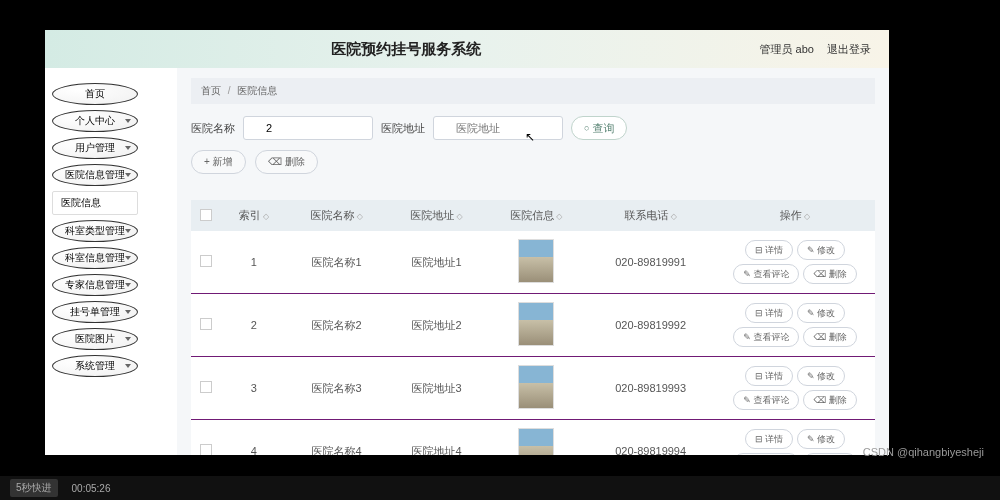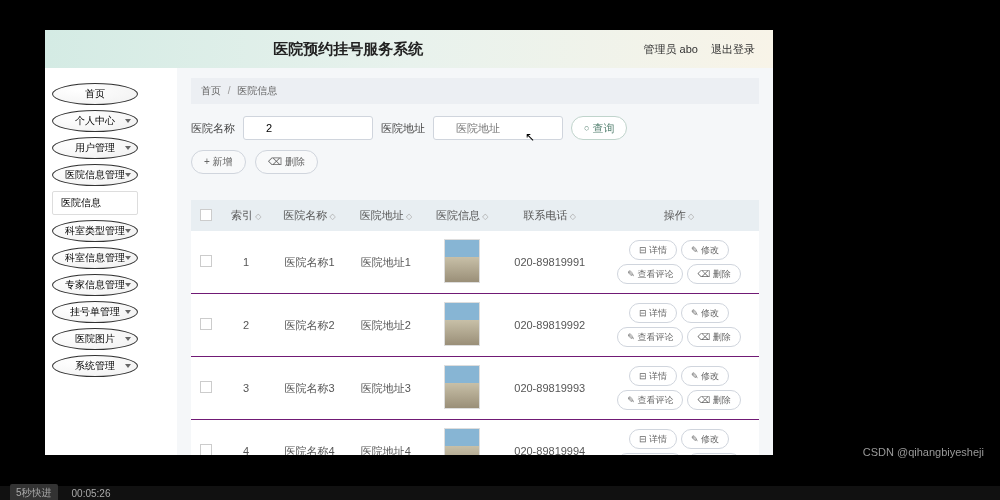--- a/index.html
+++ b/index.html
@@ -1,17 +1,17 @@
 <!DOCTYPE html>
 <html><head>
 <meta charset="utf-8">
 <style>
 * { margin: 0; padding: 0; box-sizing: border-box; }
 body { font-family: "Microsoft YaHei", sans-serif; font-size: 12px; background: #000; width: 1000px; height: 500px; overflow: hidden; position: relative; }
-.app { position: absolute; top: 30px; left: 45px; width: 728px; height: 425px; background: #fff; overflow: hidden; }
+.app { position: absolute; top: 30px; left: 45px; width: 844px; height: 425px; background: #fff; overflow: hidden; }
 .header { height: 38px; background: linear-gradient(90deg, #d4ebe4 0%, #e8f2ed 50%, #f8f4e8 100%); display: flex; align-items: center; padding: 0 18px; }
 .hdr-title { flex: 1; text-align: center; font-size: 15px; font-weight: bold; color: #222; }
 .hdr-right { font-size: 11px; color: #333; }
 .hdr-right span { margin-left: 10px; cursor: pointer; }
 .body { display: flex; height: calc(100% - 38px); gap: 32px; }
 .sidebar { width: 100px; padding: 10px 6px; background: #fff; }
 .nav-pill { width: 86px; height: 22px; margin: 5px auto; border: 1px solid #333; border-radius: 50%; display: flex; align-items: center; justify-content: center; font-size: 10px; background: radial-gradient(ellipse at 30% 30%, #fff, #f0f0f0); cursor: pointer; position: relative; }
 .nav-pill.has-arrow::after { content: ""; position: absolute; right: 6px; width: 0; height: 0; border-left: 3px solid transparent; border-right: 3px solid transparent; border-top: 4px solid #666; }
 .nav-sub { width: 86px; margin: 2px auto; padding: 4px 8px; font-size: 10px; border: 1px solid #ddd; background: #fff; border-radius: 2px; }
 .main { flex: 1; background: #f5f7f9; padding: 10px 14px; overflow-y: auto; }
@@ -28,21 +28,21 @@
 .pill-btn { height: 24px; padding: 0 12px; border: 1px solid #d0d5dd; border-radius: 12px; background: #f8f9fa; color: #666; font-size: 10px; cursor: pointer; display: inline-flex; align-items: center; gap: 3px; margin-right: 6px; }
 table { width: 100%; background: #fff; border-collapse: collapse; }
 thead tr { background: #e8eef2; }
 th { padding: 8px 6px; font-size: 11px; font-weight: normal; color: #555; text-align: center; }
 th .sort::after { content: " ◇"; font-size: 8px; color: #aaa; }
 td { padding: 8px 6px; font-size: 11px; color: #555; text-align: center; border-bottom: 1px solid #701a75; vertical-align: middle; }
 .chk { width: 12px; height: 12px; border: 1px solid #ccc; background: #fff; display: inline-block; }
 .thumb { width: 36px; height: 44px; background: linear-gradient(180deg, #87b5d4 40%, #c8c0a8 40%, #9a8f78 100%); display: inline-block; border: 1px solid #ddd; }
 .op-btns { display: flex; flex-wrap: wrap; gap: 4px; justify-content: center; max-width: 150px; margin: 0 auto; }
 .op-btn { height: 20px; padding: 0 9px; border: 1px solid #d0d5dd; border-radius: 10px; background: #fff; color: #666; font-size: 9px; cursor: pointer; display: inline-flex; align-items: center; gap: 2px; }
-.vid-bar { position: absolute; bottom: 0; left: 0; width: 1000px; height: 14px; background: #111; color: #aaa; font-size: 10px; display: flex; align-items: center; padding: 0 10px; gap: 14px; }
+.vid-bar { position: absolute; bottom: 0; left: 0; width: 1000px; height: 24px; background: #111; color: #aaa; font-size: 10px; display: flex; align-items: center; padding: 0 10px; gap: 14px; }
 .vid-bar .tag { background: #333; padding: 2px 6px; border-radius: 2px; }
 .watermark { position: absolute; bottom: 42px; right: 16px; color: #999; font-size: 11px; }
 .cursor { position: absolute; top: 130px; left: 525px; font-size: 12px; color: #000; pointer-events: none; }
 </style>
 </head>
 <body>
 
 <div class="app">
   <div class="header">
     <div class="hdr-title">医院预约挂号服务系统</div>

